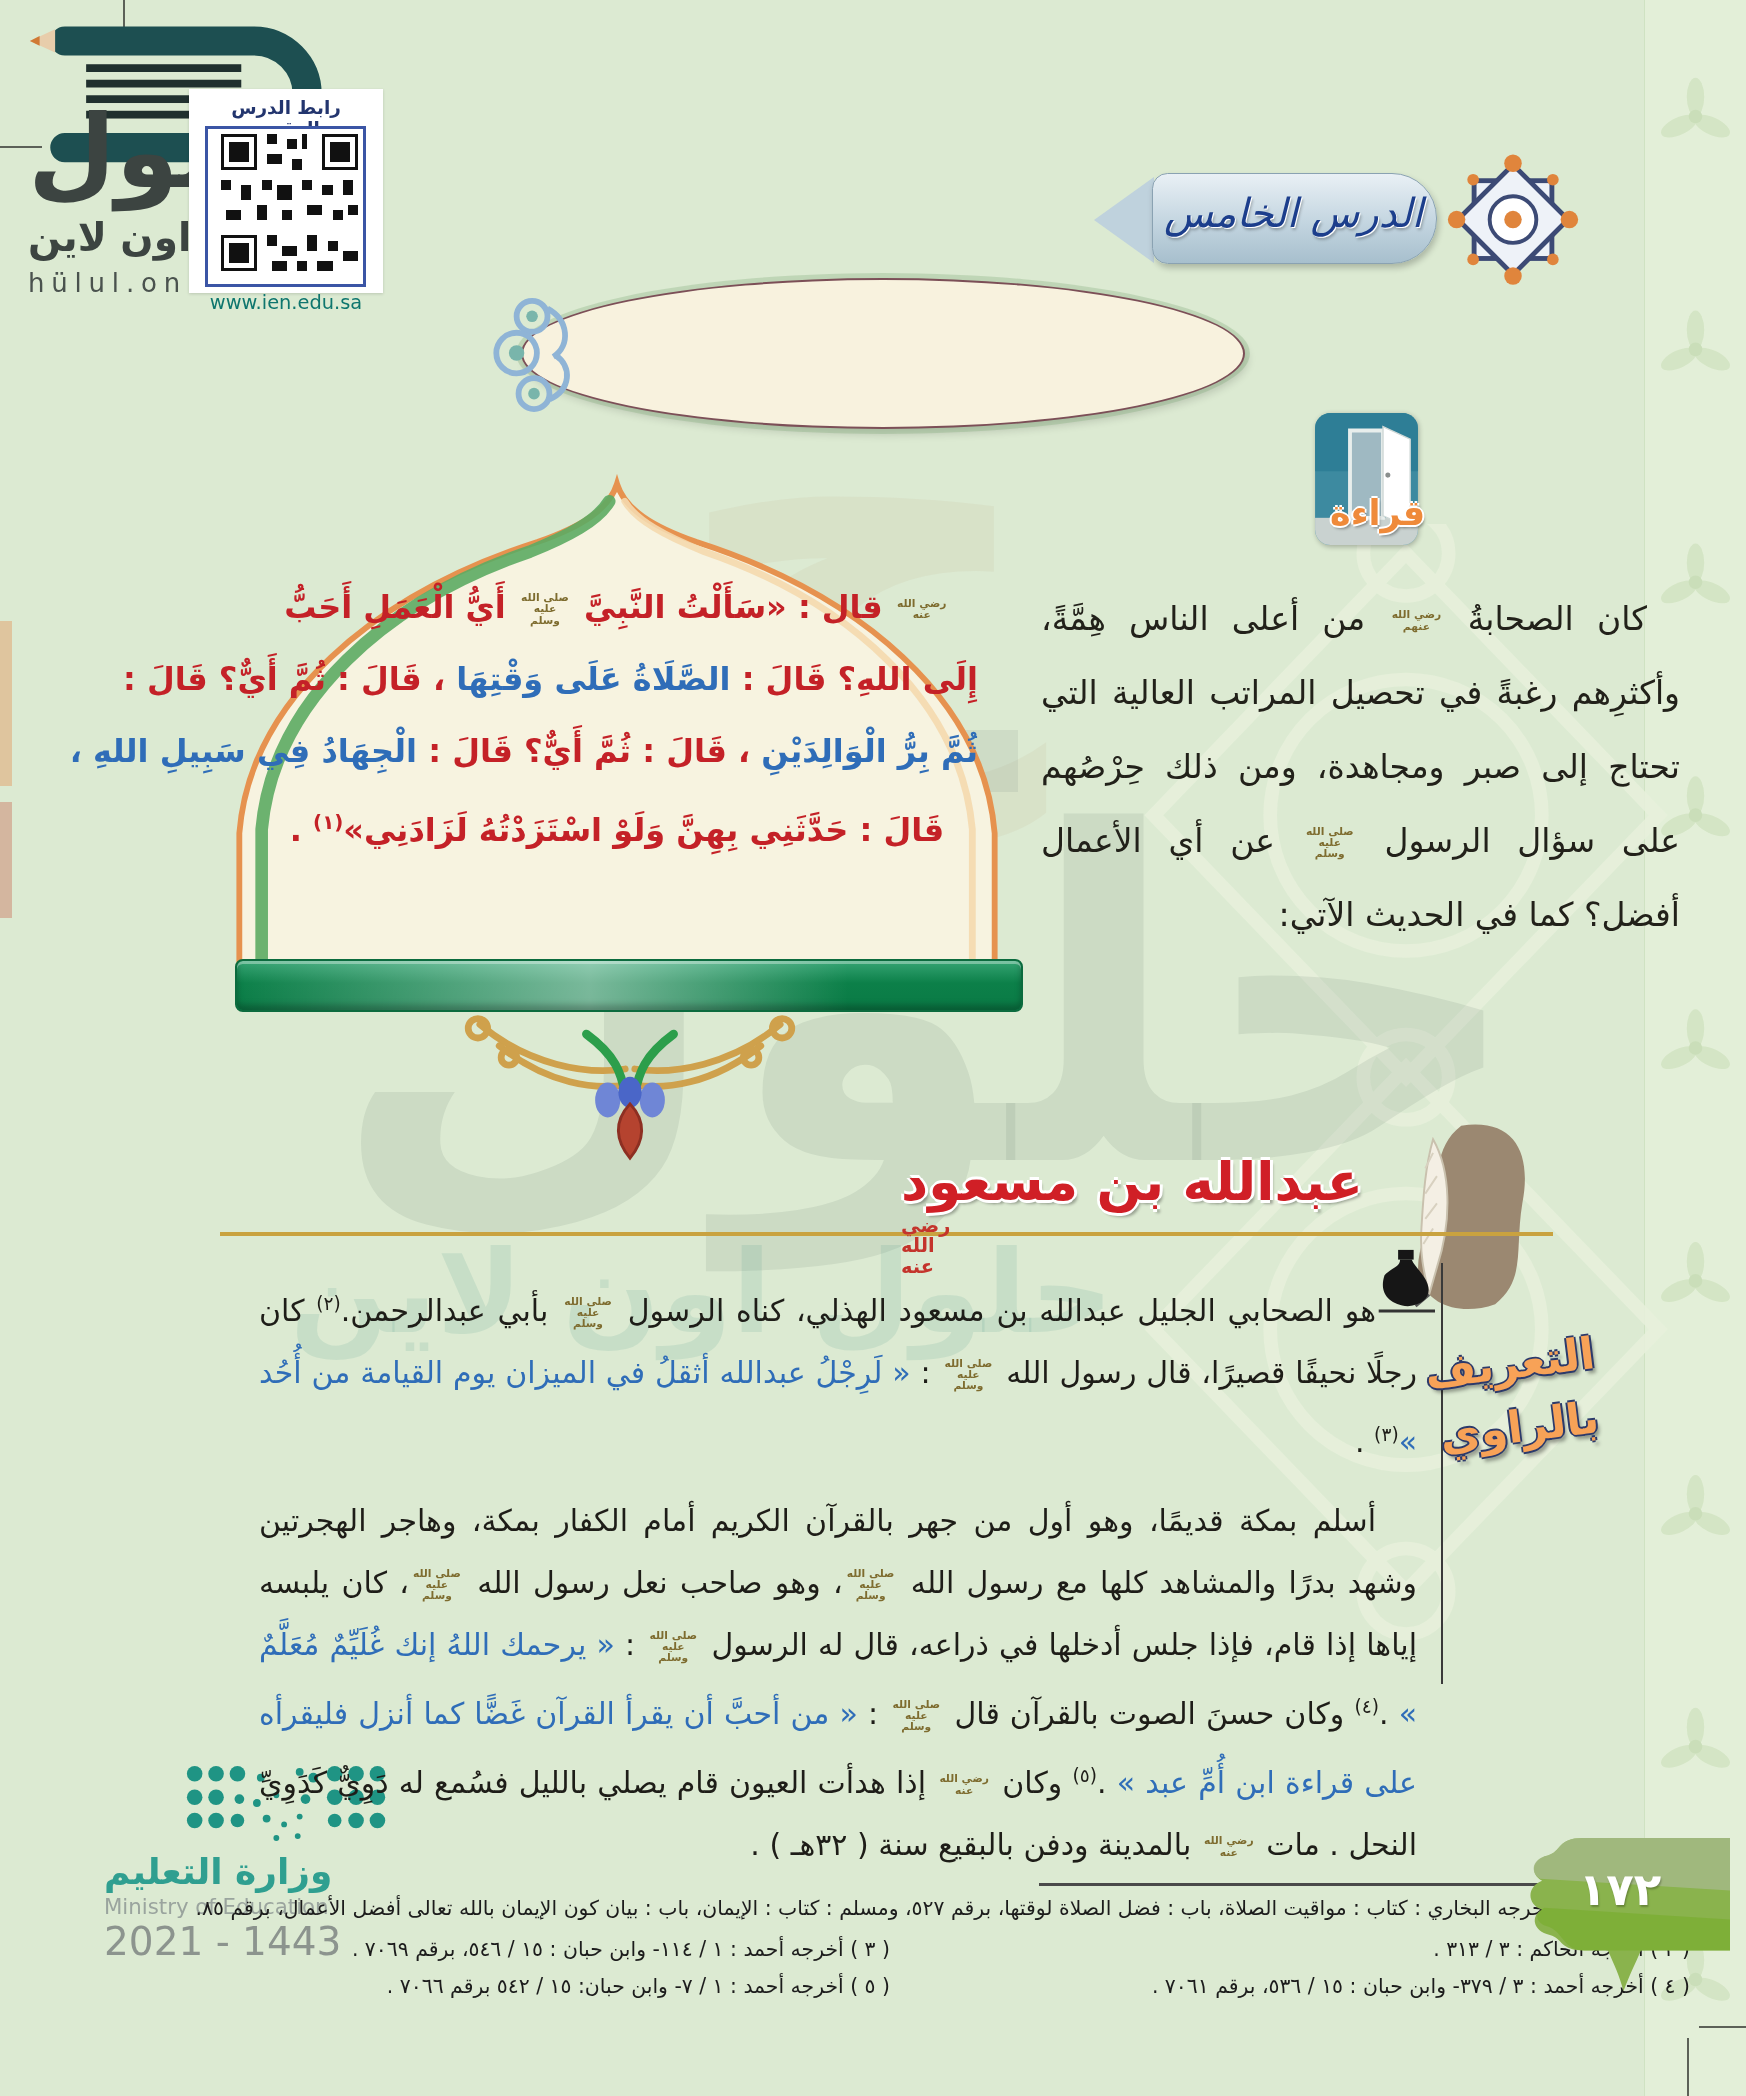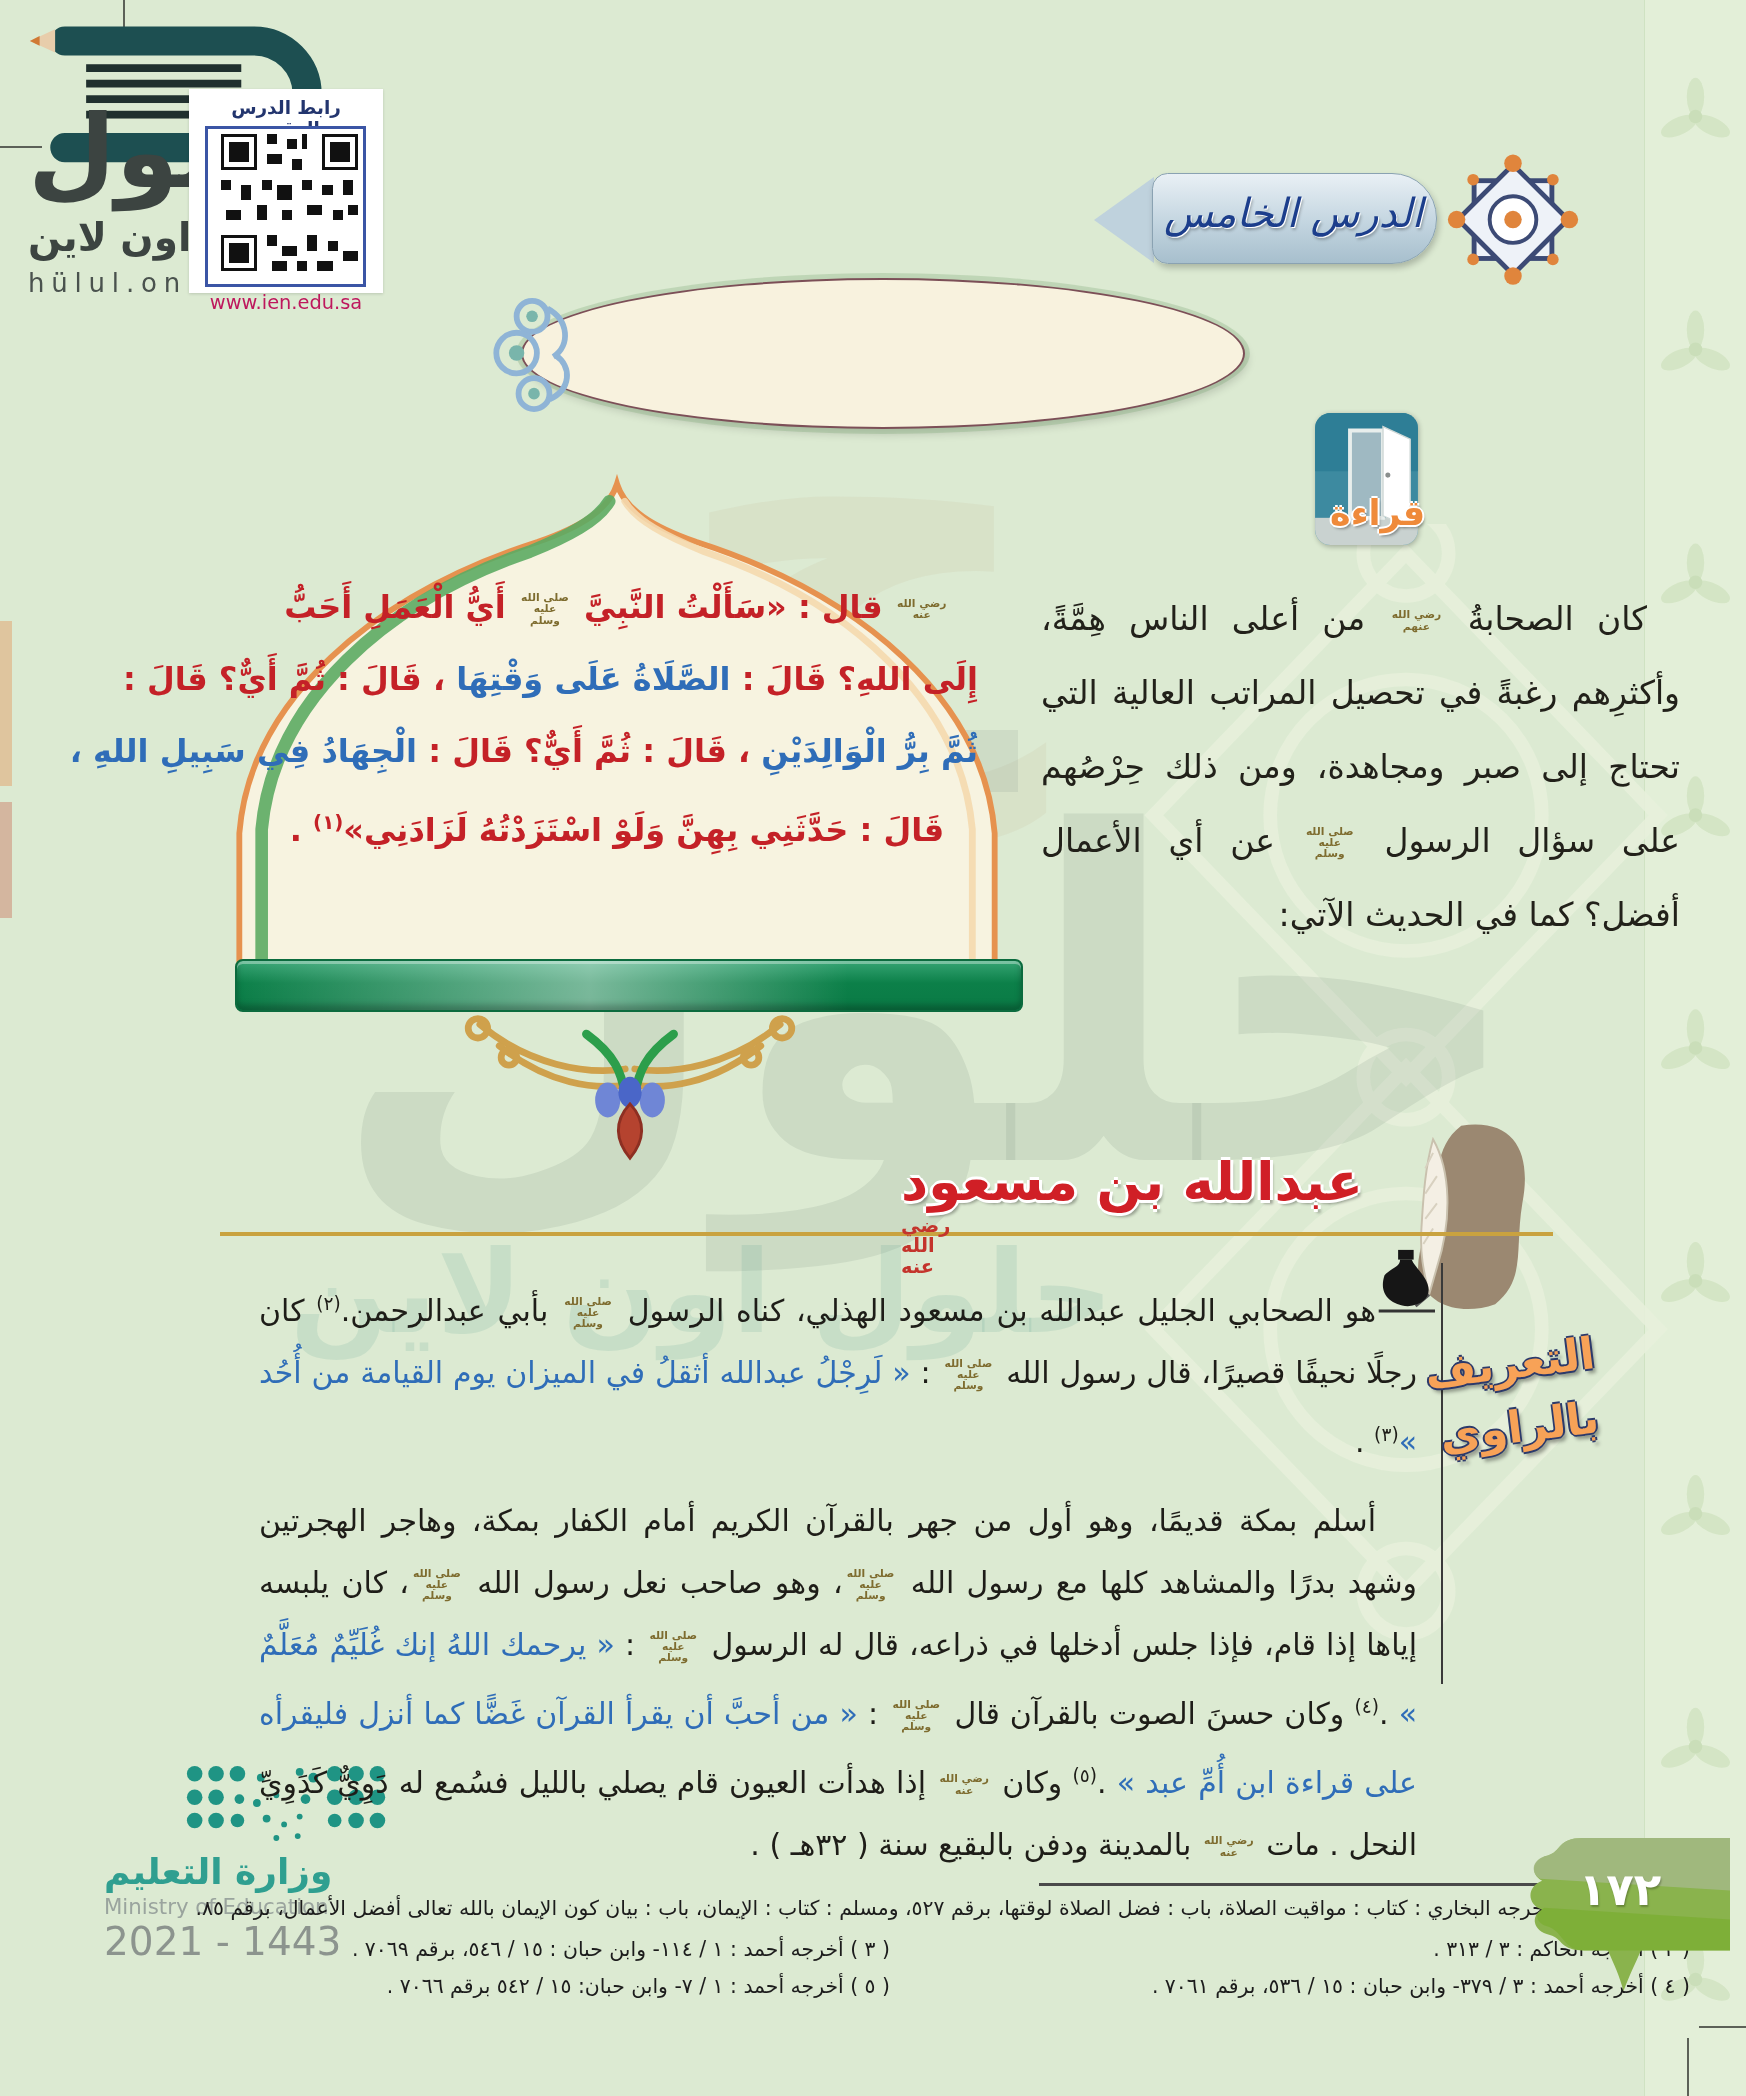--- a/index.html
+++ b/index.html
@@ -25,21 +25,21 @@
   .mark{background:#5c6158;}
 
   
   .hulul-word{left:29px;top:93px;font-size:101px;font-weight:bold;color:#3c4441;direction:rtl;}
   .hulul-sub{left:29px;top:215px;font-size:39px;font-weight:bold;color:#3c4441;}
   .hulul-dom{left:29px;top:268px;font-size:26px;color:#4a524e;letter-spacing:6.8px;direction:ltr;}
   .qr-card{left:auto;right:1363px;top:89px;width:194px;height:204px;background:#fff;
            box-shadow:0 1px 2.9px rgba(0,0,0,.15);}
   .qr-label{left:auto;right:1370px;top:97px;width:180px;font-size:18.4px;font-weight:bold;color:#23356e;text-align:center;}
   .qr-frame{left:auto;right:1380px;top:126px;width:155px;height:155px;border:3.9px solid #3b55a5;background:#fff;}
-  .qr-url{left:auto;right:1363px;top:291px;width:194px;font-size:19.4px;color:#be185d;text-align:center;direction:ltr;}
+  .qr-url{left:auto;right:1363px;top:291px;width:194px;font-size:19.4px;color:#0f766e;text-align:center;direction:ltr;}
 
   
   .banner{left:1153px;top:173px;width:283px;height:89px;
           background:linear-gradient(180deg,#e9f0f5 0%,#c3d5e0 55%,#a7bfcd 100%);
           border:1.9px solid #8aa2b2;border-radius:15.5px 45px 45px 15.5px;
           box-shadow:1.9px 3.9px 6.8px rgba(0,0,0,.22);z-index:6;}
   .banner-tip{left:1095px;top:177px;width:0;height:0;z-index:6;
           border-top:43px solid transparent;border-bottom:43px solid transparent;
           border-left:none;border-right:60px solid #bfd2dd;}
   .banner-text{left:1153px;top:190px;width:283px;text-align:center;z-index:7;

